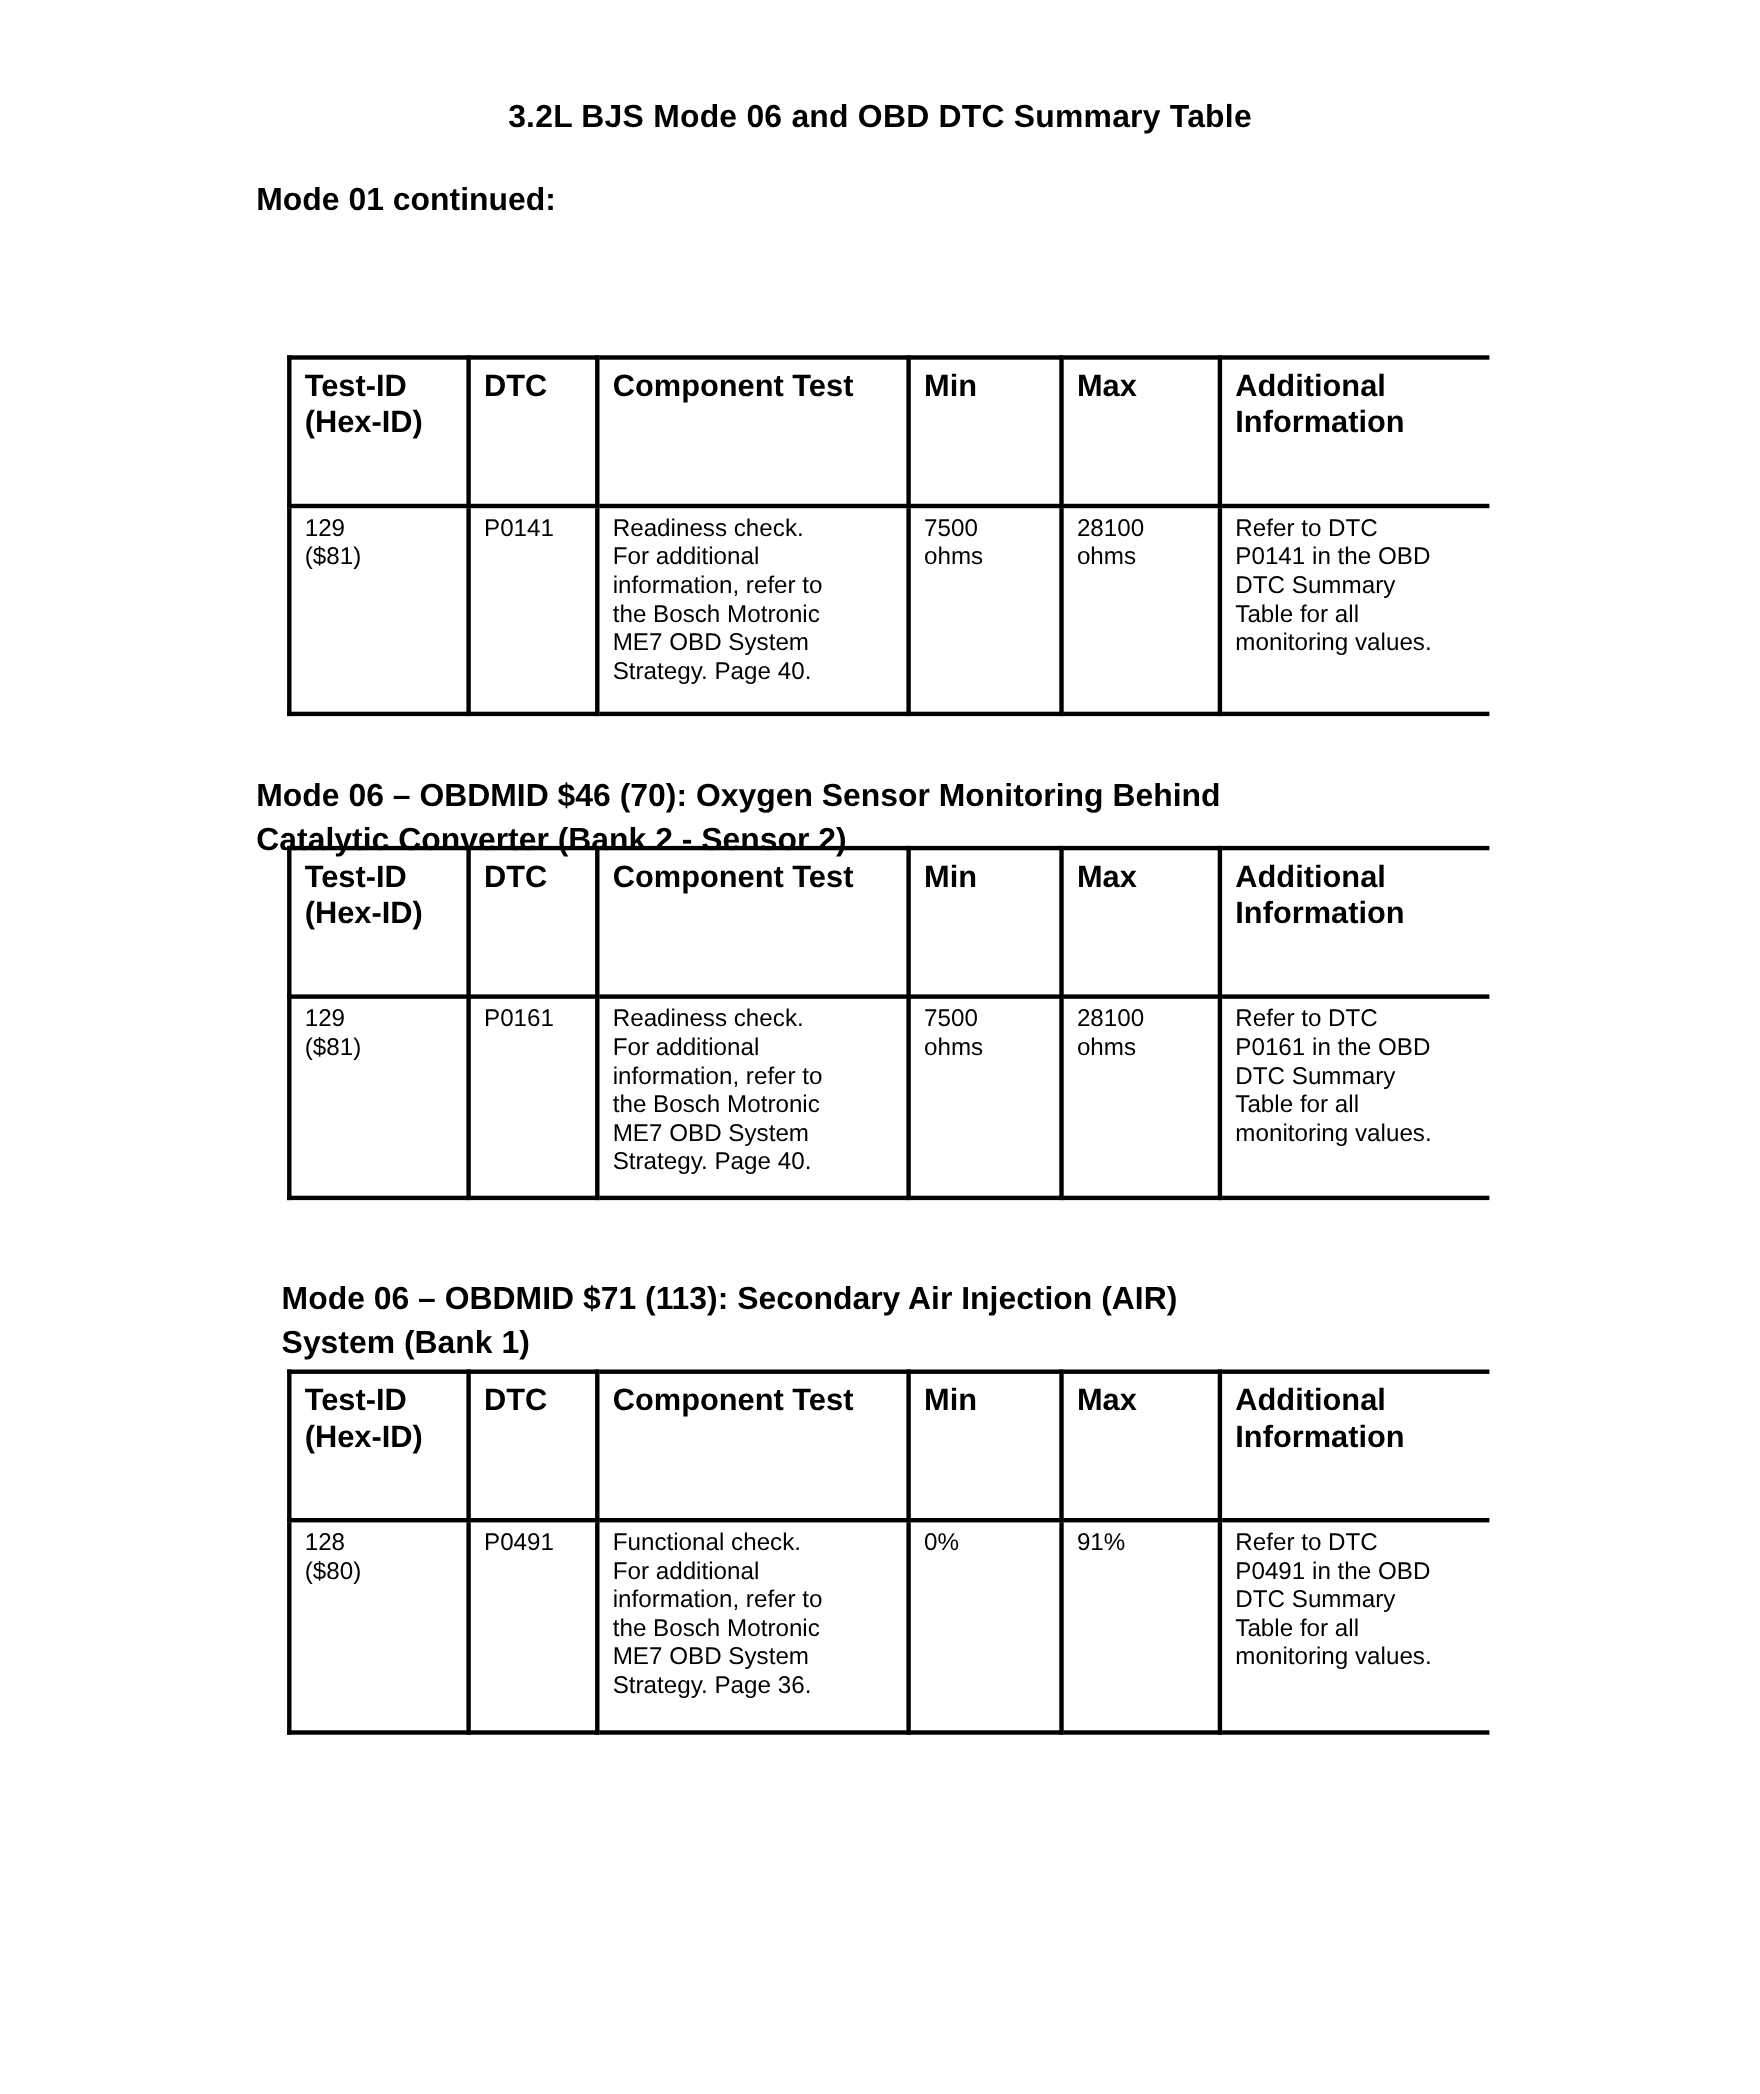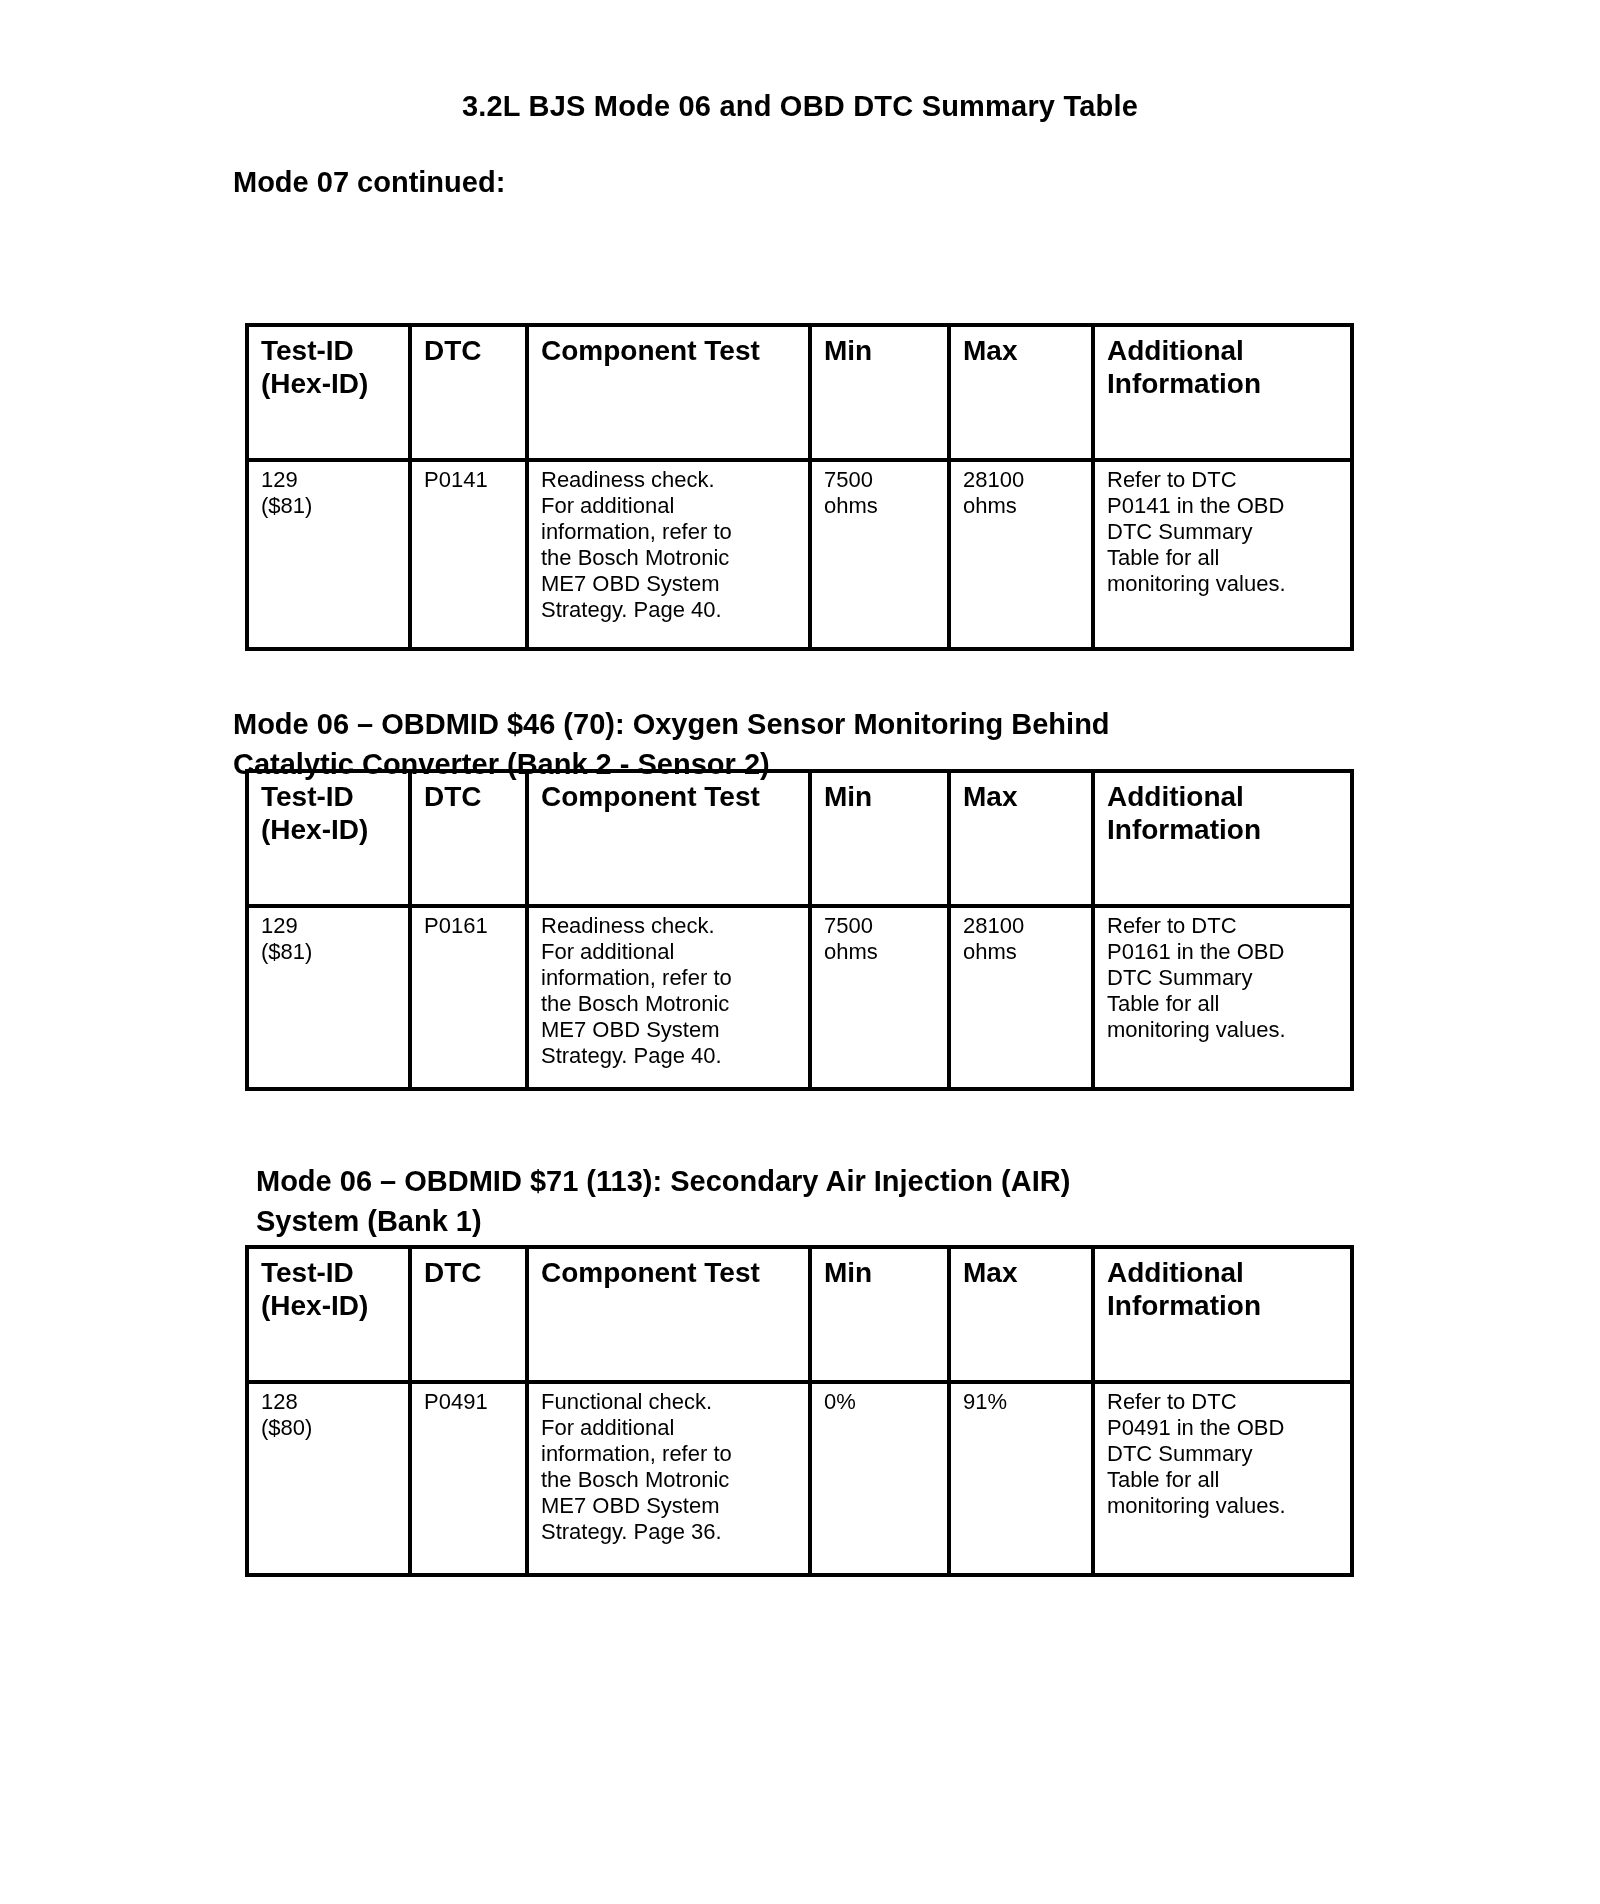--- a/index.html
+++ b/index.html
@@ -41,21 +41,21 @@
     font-weight: bold;
     line-height: 40px;
     white-space: pre-line;
   }
   .heading-1 { top: 235px; }
   .heading-2 { top: 704px; }
   .heading-3 { top: 1161px; margin-left: 23px; }
 
   table.dtc-table {
     position: absolute;
-    left: 245px;
+    left: 261px;
     border-collapse: collapse;
     table-layout: fixed;
     width: 1105px;
   }
   .table-1 { top: 323px; }
   .table-2 { top: 769px; }
   .table-3 { top: 1245px; }
 
   table.dtc-table th,
   table.dtc-table td {
@@ -89,21 +89,21 @@
     padding-right: 2px;
   }
 </style>
 </head>
 <body>
 
 <div class="page">
 
   <div class="doc-title">3.2L BJS Mode 06 and OBD DTC Summary Table</div>
 
-  <div class="continued-label">Mode 07 continued:</div>
+  <div class="continued-label">Mode 01 continued:</div>
 
 
   <table class="dtc-table table-1">
     <colgroup>
       <col style="width:163px">
         <col style="width:117px">
         <col style="width:283px">
       <col style="width:139px">
         <col style="width:144px">
         <col style="width:259px">

